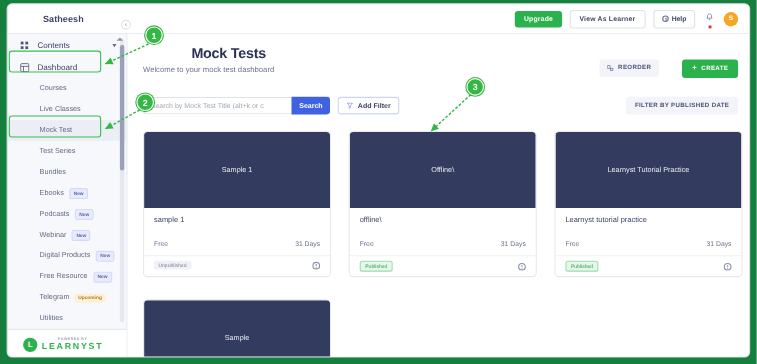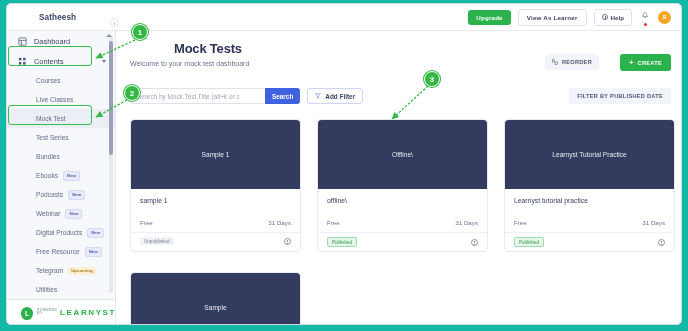--- a/index.html
+++ b/index.html
@@ -5,21 +5,21 @@
   * { box-sizing: border-box; margin: 0; padding: 0; }
   html, body {
     width: 688px; height: 331px;
     background: #ffffff;
     font-family: "Liberation Sans", sans-serif;
     overflow: hidden;
   }
   .app {
     position: relative;
     width: 688px; height: 331px;
-    background: #14b8a6;
+    background: #15803d;
   }
 
   
   .frame {
     position: absolute;
     left: 6px; top: 3px;
     width: 676px; height: 322px;
     border: 1px solid #d8dbe3;
     border-radius: 5px;
     background: #ffffff;
@@ -162,21 +162,21 @@
     border-top: 1px solid #e4e7ee;
     display: flex; align-items: center; gap: 4px;
     padding-left: 14px;
   }
   .ly-logo {
     width: 13px; height: 13px; border-radius: 50%;
     background: #2bb24c; color: #fff;
     display:flex; align-items:center; justify-content:center;
     font-size: 7px; font-weight: bold;
   }
-  .ly-text-wrap { display:flex; line-height: 1; }
+  .ly-text-wrap { display:flex; flex-direction: column; line-height: 1; align-items: center; }
   .ly-powered { font-size: 3.2px; color: #9aa0b5; letter-spacing: .5px; font-weight: bold;}
   .ly-name { font-size: 8px; color: #2bb24c; letter-spacing: 1.6px; font-weight: bold; }
 
   
   .collapse-handle {
     position: absolute; left: 103px; top: 14px;
     width: 9px; height: 9px; border-radius: 50%;
     background: #fff; border: 1px solid #dfe2ea;
     display: flex; align-items: center; justify-content: center;
     font-size: 5px; color: #6b7191; z-index: 6;
@@ -345,39 +345,39 @@
             <path d="M6.6 10.6a1.5 1.5 0 0 0 2.8 0" fill="none" stroke="#4e5575" stroke-width="1.1"></path>
           </svg>
           <div class="red-dot"></div>
         </div>
         <div class="avatar">S</div>
       </div>
     </div>
 
     <div class="sidebar">
       <div class="side-scroll">
-
-        <div class="nav-item top-level">
-          <svg class="nav-icon" viewBox="0 0 16 16">
-            <rect x="1.5" y="1.5" width="13" height="13" rx="1.5" fill="none" stroke="#4e5575" stroke-width="1.3"></rect>
-            <line x1="1.5" y1="6" x2="14.5" y2="6" stroke="#4e5575" stroke-width="1.3"></line>
-            <line x1="6" y1="6" x2="6" y2="14.5" stroke="#4e5575" stroke-width="1.3"></line>
-          </svg>
-          <span>Dashboard</span>
-        </div>
 
         <div class="nav-item top-level">
           <svg class="nav-icon" viewBox="0 0 16 16">
             <rect x="1.5" y="1.5" width="4.5" height="4.5" fill="#4e5575"></rect>
             <rect x="9" y="1.5" width="4.5" height="4.5" fill="#4e5575"></rect>
             <rect x="1.5" y="9" width="4.5" height="4.5" fill="#4e5575"></rect>
             <rect x="9" y="9" width="4.5" height="4.5" fill="#4e5575"></rect>
           </svg>
           <span>Contents</span>
           <span class="chev-down"></span>
+        </div>
+
+        <div class="nav-item top-level">
+          <svg class="nav-icon" viewBox="0 0 16 16">
+            <rect x="1.5" y="1.5" width="13" height="13" rx="1.5" fill="none" stroke="#4e5575" stroke-width="1.3"></rect>
+            <line x1="1.5" y1="6" x2="14.5" y2="6" stroke="#4e5575" stroke-width="1.3"></line>
+            <line x1="6" y1="6" x2="6" y2="14.5" stroke="#4e5575" stroke-width="1.3"></line>
+          </svg>
+          <span>Dashboard</span>
         </div>
 
         <div class="sub-item">
           <span>Courses</span>
         </div>
         <div class="sub-item">
           <span>Live Classes</span>
         </div>
         <div class="sub-item active">
           <span>Mock Test</span>

